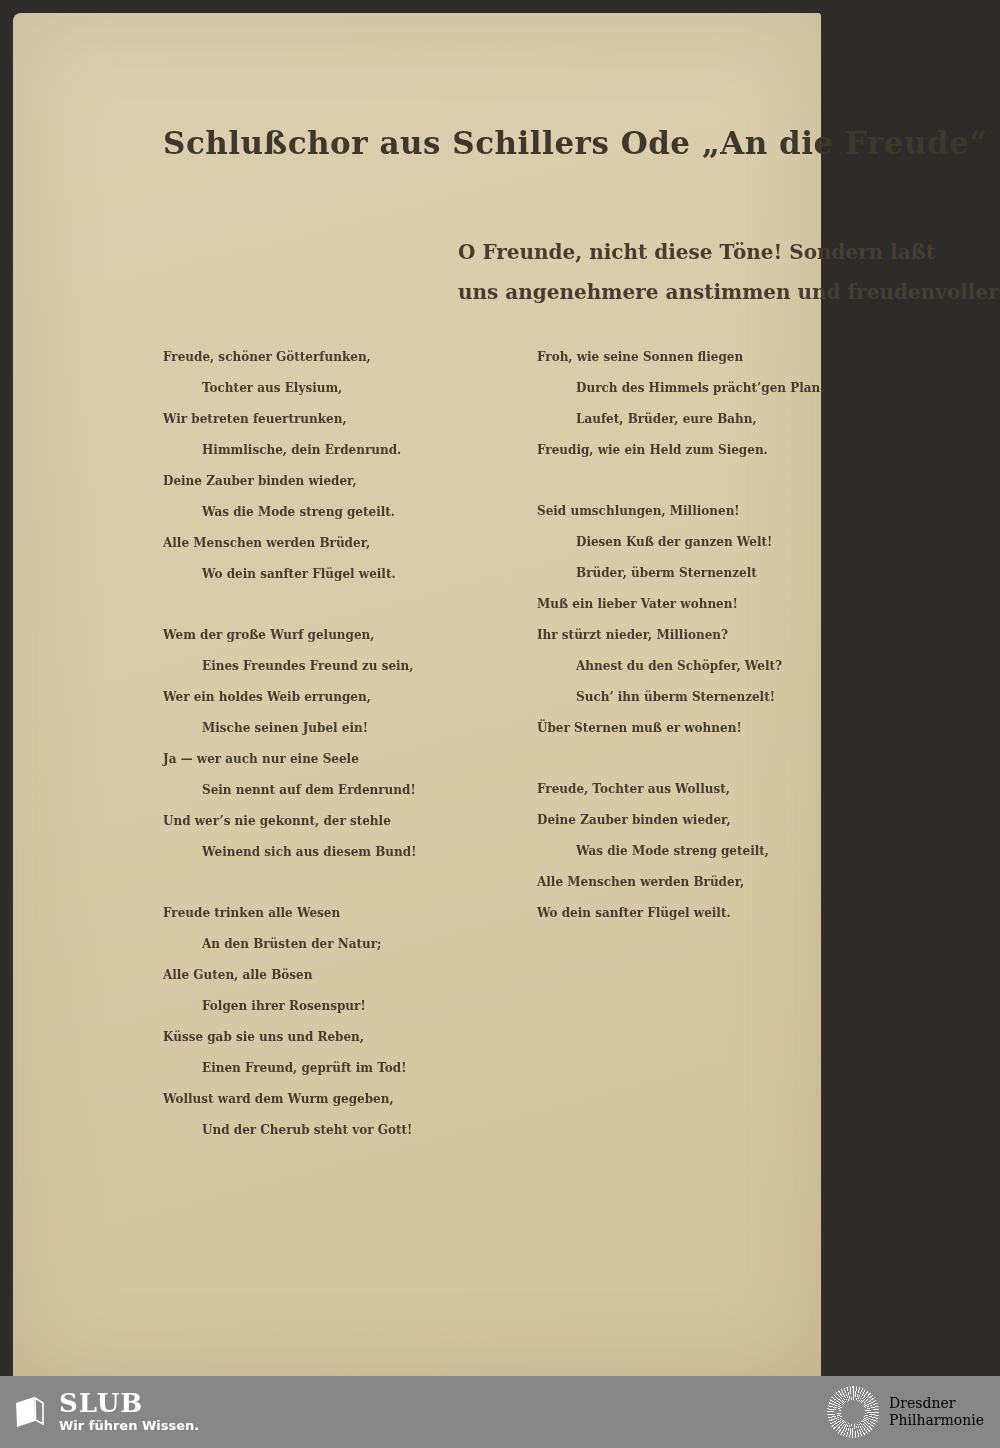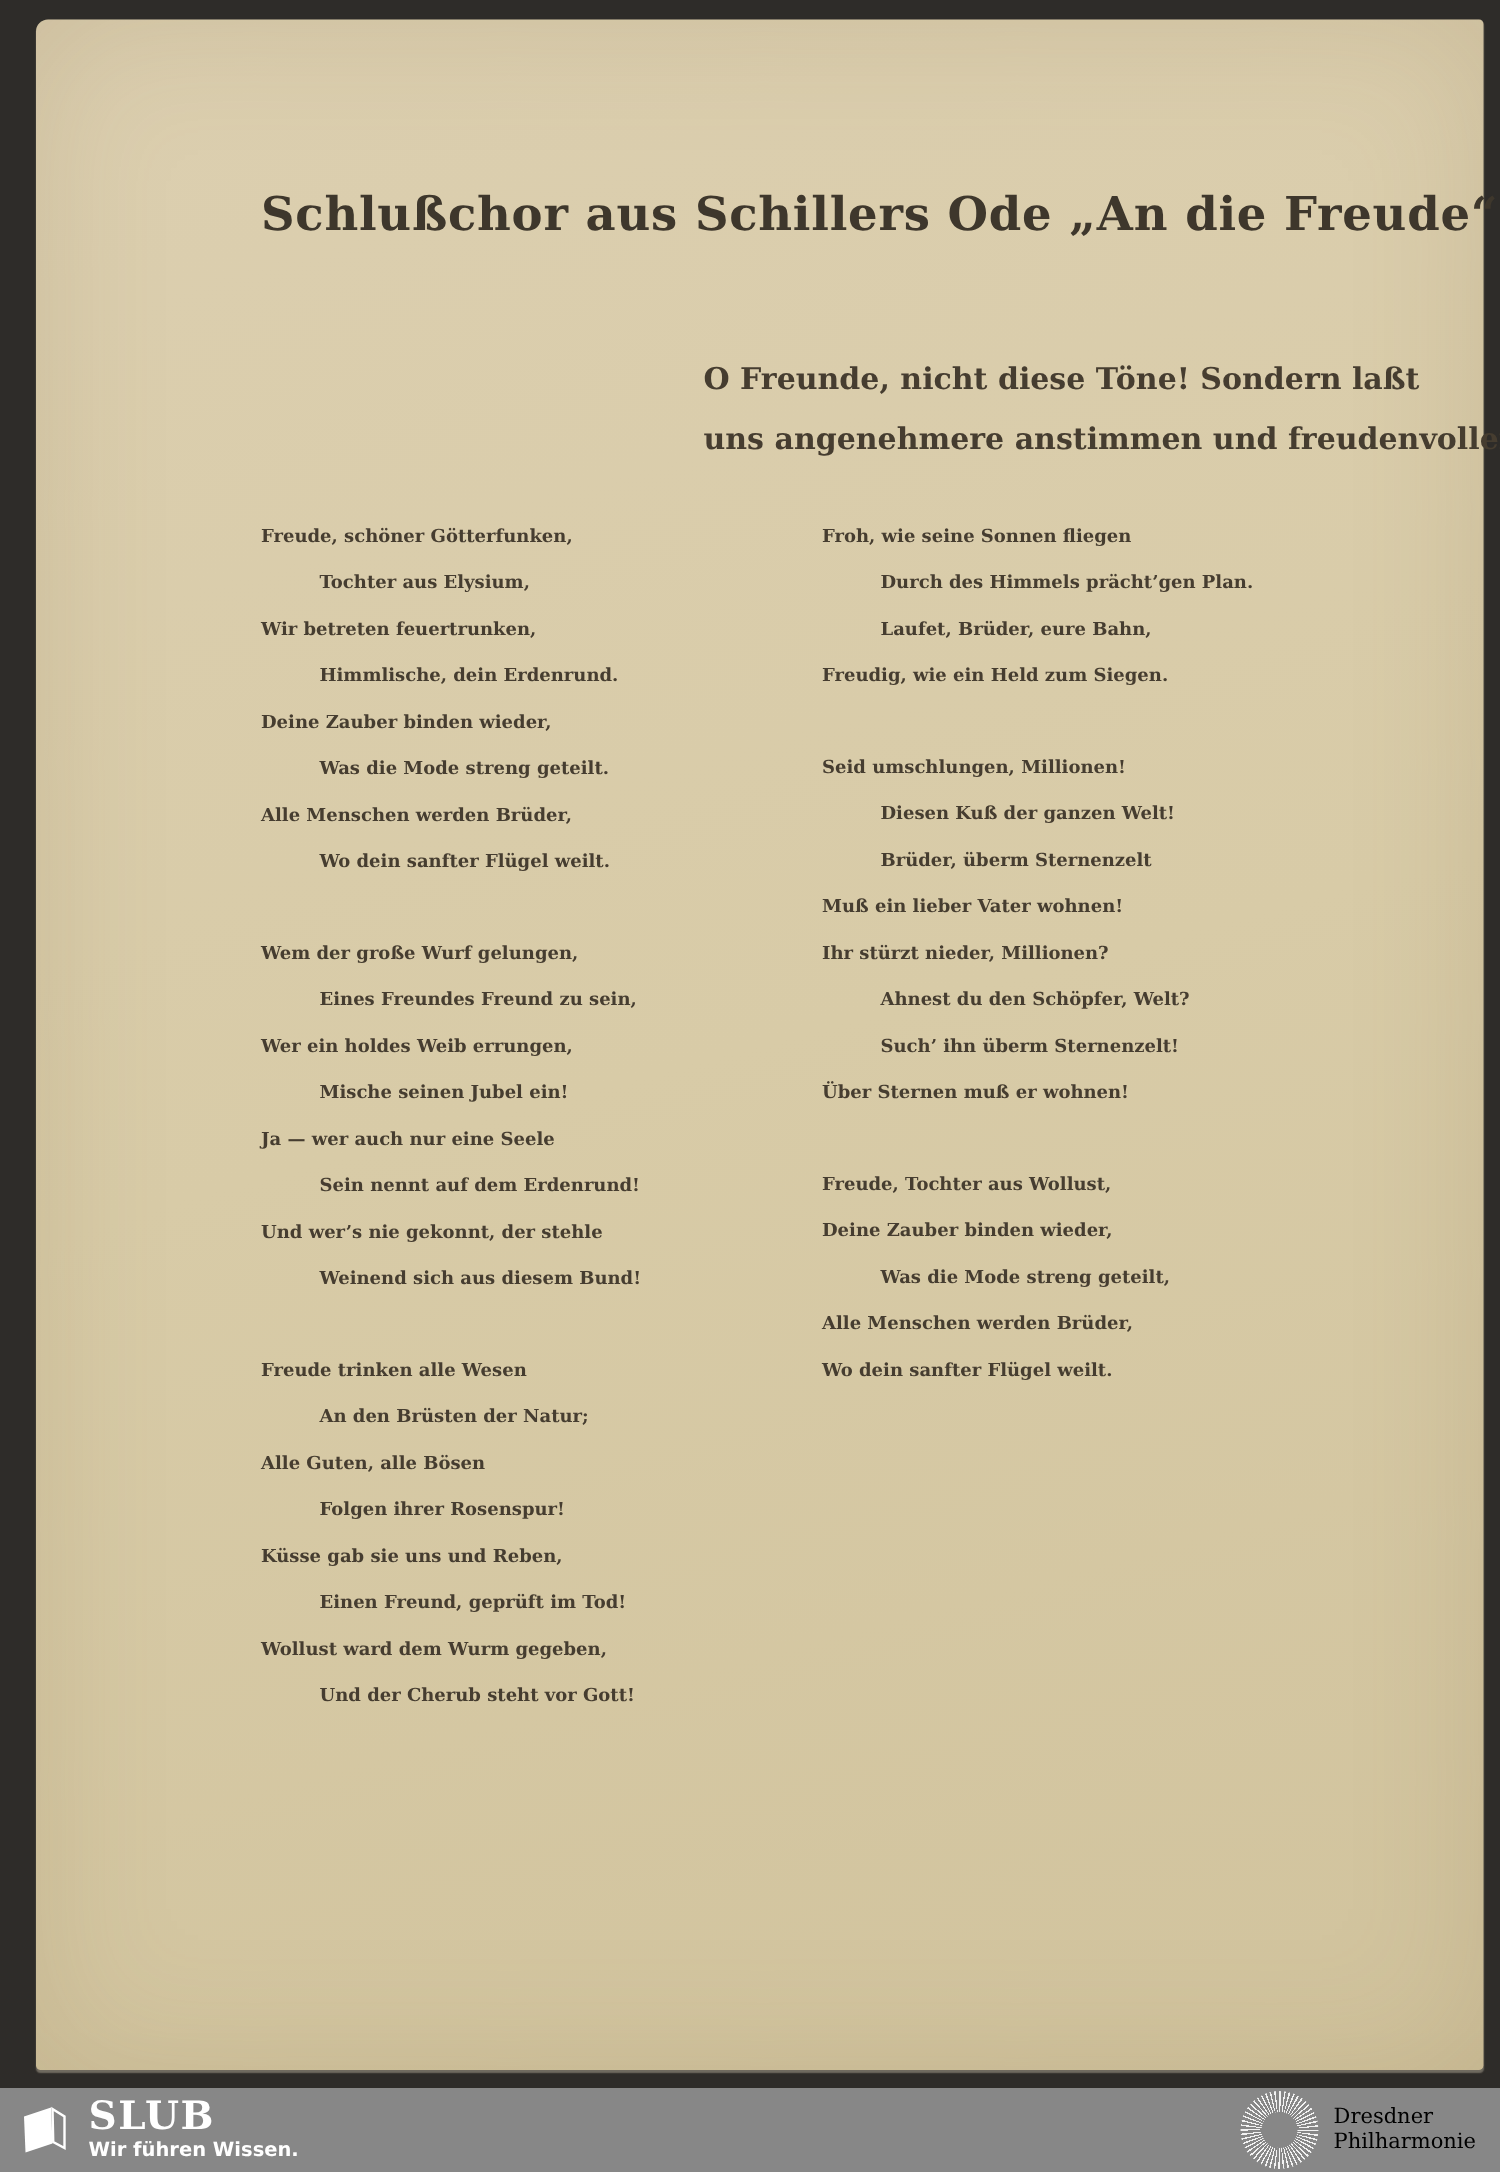--- a/index.html
+++ b/index.html
@@ -2,21 +2,21 @@
 <html><head>
 <meta charset="utf-8">
 <style>
   html,body { margin:0; padding:0; background:#2b2927; }
   .stage {
     position:relative; width:1000px; height:1448px;
     background:#2e2c29; overflow:hidden;
     font-family:"DejaVu Serif", serif;
   }
   .paper {
-    position:absolute; left:24px; top:13px; width:965px; height:1367px;
+    position:absolute; left:13px; top:13px; width:808px; height:1367px;
     background:linear-gradient(165deg,#dccfb0 0%, #d8cba7 50%, #d1c39d 100%);
     border-radius:8px 3px 3px 3px;
     box-shadow:0 2px 1px rgba(235,225,200,0.35), inset 0 0 90px rgba(125,105,65,0.18);
   }
   .title {
     position:absolute; left:150px; top:112px; margin:0;
     font-size:31px; font-weight:bold; color:#3e372c; letter-spacing:0.5px;
     white-space:nowrap;
   }
   .intro {
@@ -28,21 +28,21 @@
     position:absolute; top:329px;
     font-size:12px; font-weight:bold; color:#463d30;
   }
   .col-left  { left:150px; }
   .col-right { left:524px; }
   .pline { line-height:31px; height:31px; white-space:nowrap; }
   .pline.indent { padding-left:39px; }
   .stanza + .stanza { margin-top:30px; }
 
   .footer {
-    position:absolute; left:0; right:0; bottom:0; height:56px;
+    position:absolute; left:0; right:0; bottom:0; height:72px;
     background:#878787; box-sizing:border-box;
     display:flex; align-items:center; justify-content:space-between;
     padding:0 16px 0 14px;
   }
   .slub { display:flex; align-items:center; gap:14px; }
   .slub-icon { display:block; margin-top:-2px; }
   .slub-name {
     font-family:"DejaVu Serif", serif; font-weight:bold;
     font-size:26px; line-height:24px; color:#ffffff; letter-spacing:1px;
   }

